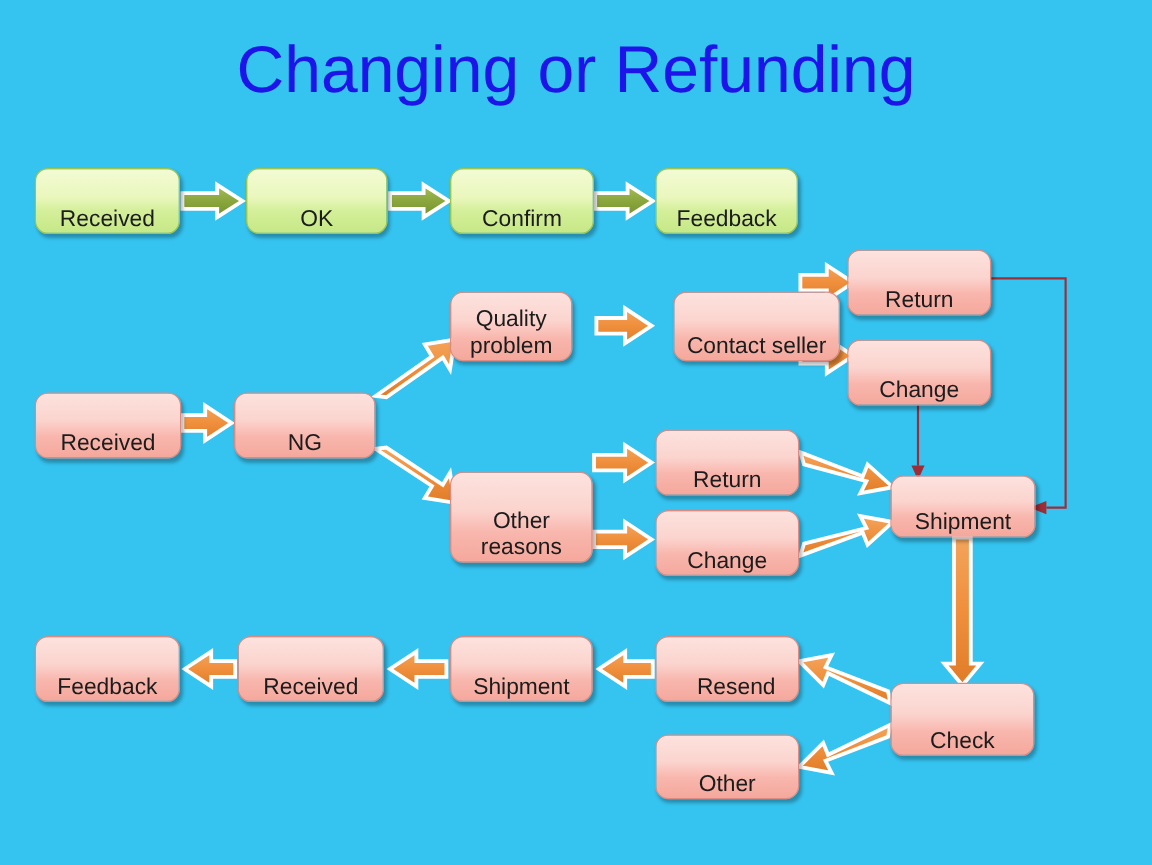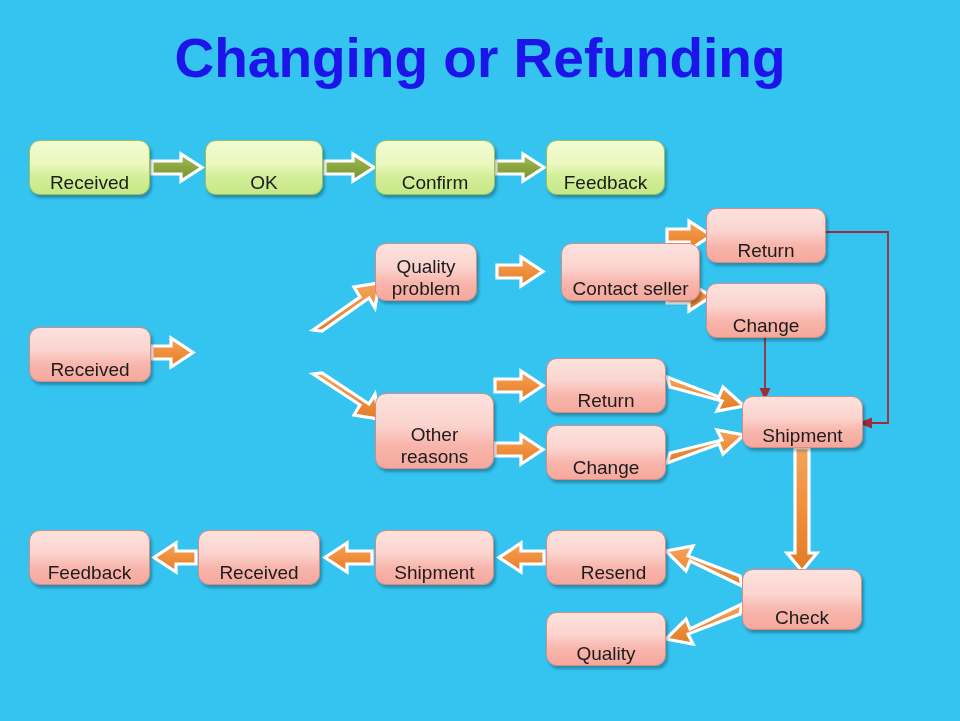--- a/index.html
+++ b/index.html
@@ -21,21 +21,21 @@
   }
   #slide-title {
     position: absolute;
     left: 0;
     top: 26px;
     width: 960px;
     text-align: center;
     color: #1c14e8;
     font-size: 55px;
     line-height: 64px;
-    font-weight: 700;
+    font-weight: 400;
     letter-spacing: 0px;
     white-space: nowrap;
   }
   .node {
     position: absolute;
     box-sizing: border-box;
     border-radius: 11px;
     display: flex;
     align-items: flex-end;
     justify-content: center;
@@ -180,20 +180,23 @@
   <div class="node green" style="left:205px; top:140px; width:118px; height:55px;">
     <span class="lbl">OK</span>
   </div>
   <div class="node green" style="left:546px; top:140px; width:119px; height:55px;">
     <span class="lbl">Feedback</span>
   </div>
 
   <div class="node pink" style="left:29px; top:327px; width:122px; height:55px;">
     <span class="lbl">Received</span>
   </div>
+  <div class="node pink" style="left:195px; top:327px; width:118px; height:55px;">
+    <span class="lbl">NG</span>
+  </div>
 
   <div class="node pink" style="left:375px; top:243px; width:102px; height:58px;">
     <span class="lbl">Quality problem</span>
   </div>
   <div class="node pink" style="left:545px; top:243px; width:139px; height:58px;margin-left:16px;">
     <span class="lbl">Contact seller</span>
   </div>
 
   <div class="node pink" style="left:706px; top:208px; width:120px; height:55px;">
     <span class="lbl">Return</span>
@@ -216,21 +219,21 @@
     <span class="lbl">Shipment</span>
   </div>
   <div class="node pink" style="left:742px; top:569px; width:120px; height:61px;">
     <span class="lbl">Check</span>
   </div>
 
   <div class="node pink" style="left:546px; top:530px; width:120px; height:55px;padding-left:15px;">
     <span class="lbl">Resend</span>
   </div>
   <div class="node pink" style="left:546px; top:612px; width:120px; height:54px;">
-    <span class="lbl">Quality</span>
+    <span class="lbl">Other</span>
   </div>
 
   <div class="node pink" style="left:375px; top:530px; width:119px; height:55px;">
     <span class="lbl">Shipment</span>
   </div>
   <div class="node pink" style="left:198px; top:530px; width:122px; height:55px;">
     <span class="lbl">Received</span>
   </div>
   <div class="node pink" style="left:29px; top:530px; width:121px; height:55px;">
     <span class="lbl">Feedback</span>

